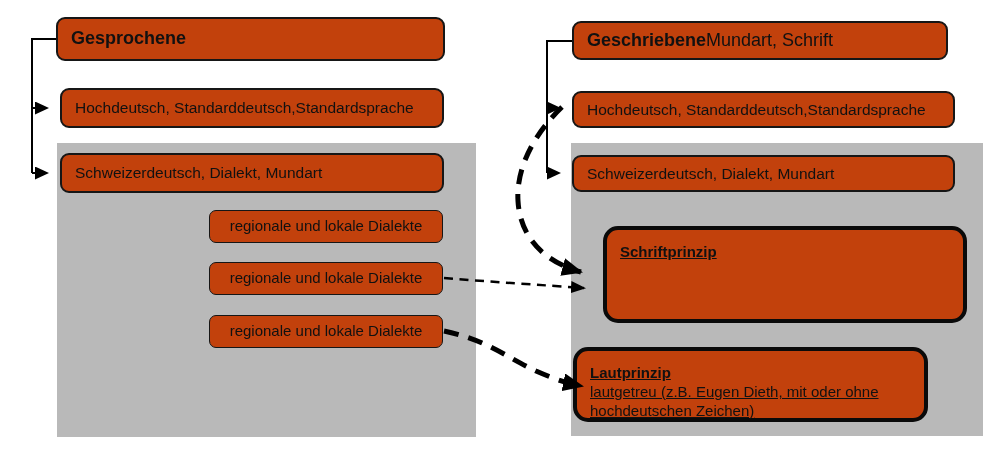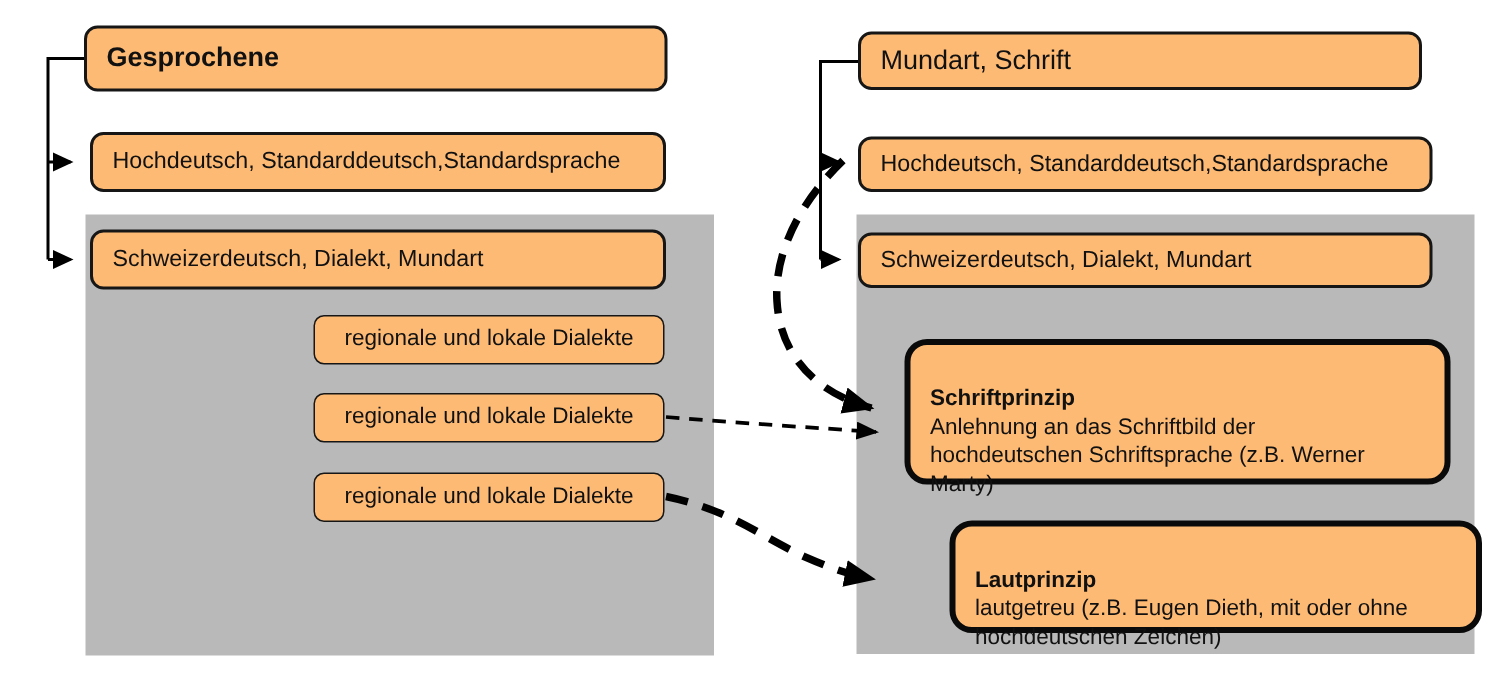--- a/index.html
+++ b/index.html
@@ -14,21 +14,21 @@
   }
   .panel {
     position: absolute;
     background: #b9b9b9;
   }
   .panel-left  { left: 57px;  top: 143px; width: 419px; height: 294px; }
   .panel-right { left: 571px; top: 143px; width: 412px; height: 293px; }
 
   .box {
     position: absolute;
-    background: #fdba74;
+    background: #c2410c;
     border: 2px solid #161616;
     border-radius: 9px;
     display: flex;
     align-items: center;
     box-sizing: border-box;
     font-size: 15.5px;
     line-height: 1.1;
     padding-left: 13px;
     z-index: 2;
   }
@@ -52,25 +52,26 @@
   .box-reg-1 { top: 210px; }
   .box-reg-2 { top: 262px; }
   .box-reg-3 { top: 315px; }
 
   .box-principle {
     display: block;
     border: 4px solid #0a0a0a;
     border-radius: 15px;
     font-size: 15px;
     line-height: 19px;
-    padding-top: 26px;
+    padding-top: 12px;
     align-items: flex-start;
+    text-decoration: underline;
   }
   .box-schriftprinzip { left: 603px; top: 226px; width: 364px; height: 97px; padding-right: 43px; }
-  .box-lautprinzip    { left: 633px; top: 347px; width: 355px; height: 75px; padding-right: 13px; }
+  .box-lautprinzip    { left: 573px; top: 347px; width: 355px; height: 75px; padding-right: 13px; }
   .p-title { font-weight: bold; }
 
   .connectors {
     position: absolute;
     left: 0; top: 0;
     z-index: 3;
     pointer-events: none;
   }
   .solid-line { stroke: #000; stroke-width: 2px; fill: none; }
   .dash-thick { stroke: #000; stroke-width: 5px; fill: none; stroke-dasharray: 15 10; }
@@ -97,32 +98,32 @@
     <span>regionale und lokale Dialekte</span>
   </div>
   <div class="box box-regionale box-reg-2">
     <span>regionale und lokale Dialekte</span>
   </div>
   <div class="box box-regionale box-reg-3">
     <span>regionale und lokale Dialekte</span>
   </div>
 
   <div class="box box-title box-geschriebene">
+    <span style="font-weight:bold">Geschriebene</span>
       <span> Mundart, Schrift</span>
   </div>
   <div class="box box-hoch-right">
     <span>Hochdeutsch, Standarddeutsch,Standardsprache</span>
   </div>
   <div class="box box-schweiz-right">
     <span>Schweizerdeutsch, Dialekt, Mundart</span>
   </div>
 
   <div class="box box-principle box-schriftprinzip">
     <div class="p-title">Schriftprinzip</div>
-    <div class="p-body">Anlehnung an das Schriftbild der hochdeutschen Schriftsprache (z.B. Werner Marty)</div>
   </div>
   <div class="box box-principle box-lautprinzip">
     <div class="p-title">Lautprinzip</div>
     <div class="p-body">lautgetreu (z.B. Eugen Dieth, mit oder ohne hochdeutschen Zeichen)</div>
   </div>
 
   <svg class="connectors" width="1000" height="450" viewBox="0 0 1000 450">
     <defs>
       <marker id="ah-solid" markerUnits="userSpaceOnUse" markerWidth="15" markerHeight="13" refX="12" refY="6.5" orient="auto">
         <path d="M0,0 L14,6.5 L0,13 Z" fill="#000"></path>

